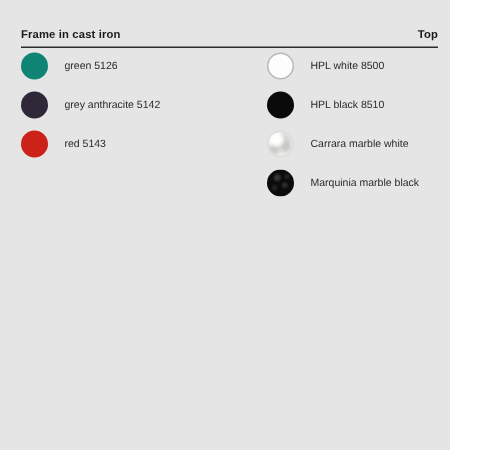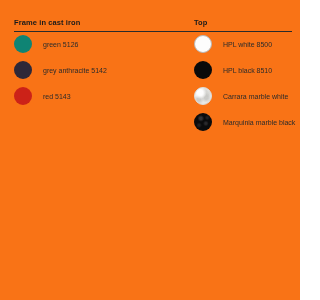--- a/index.html
+++ b/index.html
@@ -14,36 +14,36 @@
     font-family: "Liberation Sans", sans-serif;
     -webkit-font-smoothing: antialiased;
   }
 
   #legend-sheet {
     position: absolute;
     left: 0;
     top: 0;
     width: 300px;
     height: 300px;
-    background: #f97316;
+    background: #e5e5e5;
   }
 
   .columns {
     position: absolute;
     left: 14px;
     top: 18px;
     width: 278px;
   }
 
   .col {
     position: absolute;
     top: 0;
   }
   .col-frame { left: 0px;   width: 160px; }
-  .col-top   { left: 180px; width: 114px; }
+  .col-top   { left: 164px; width: 114px; text-align: right; }
 
   .col-header {
     font-size: 7.5px;
     font-weight: bold;
     color: #1a1a1a;
     letter-spacing: 0.1px;
     line-height: 10px;
     height: 11px;
     white-space: nowrap;
   }

